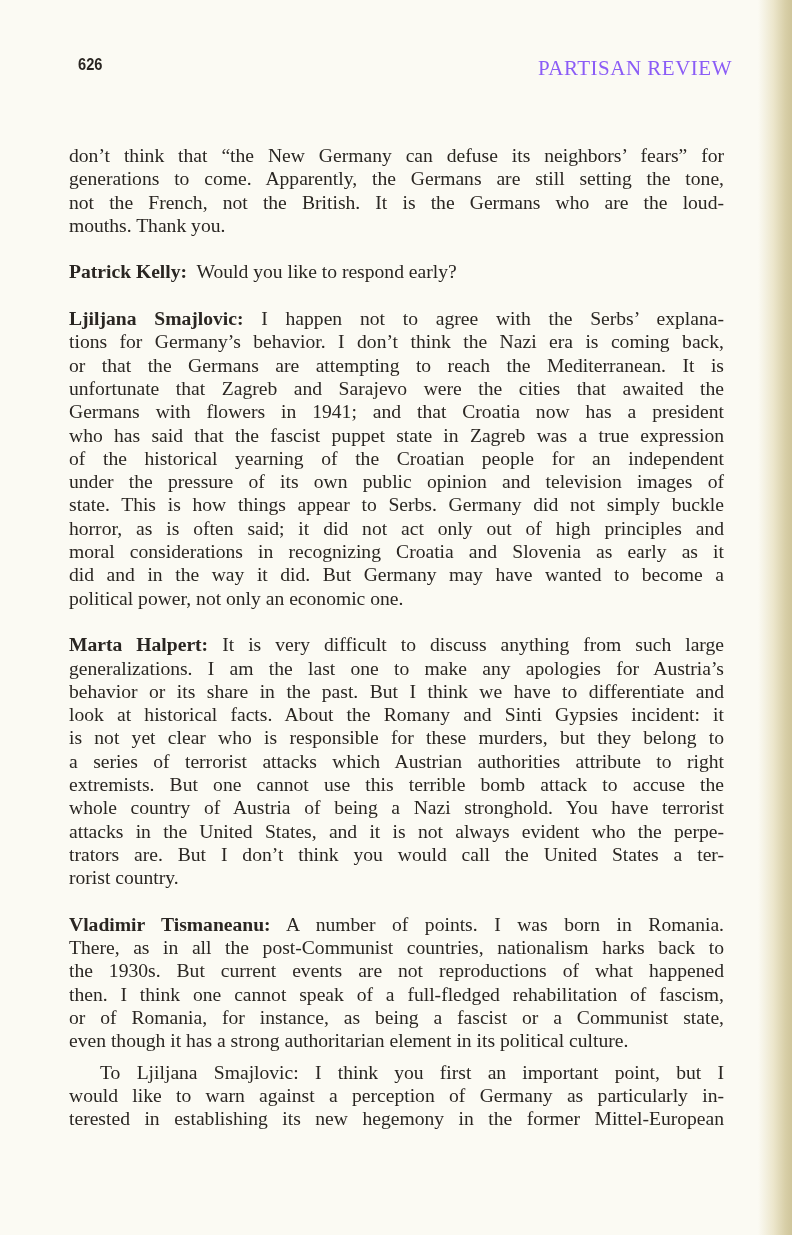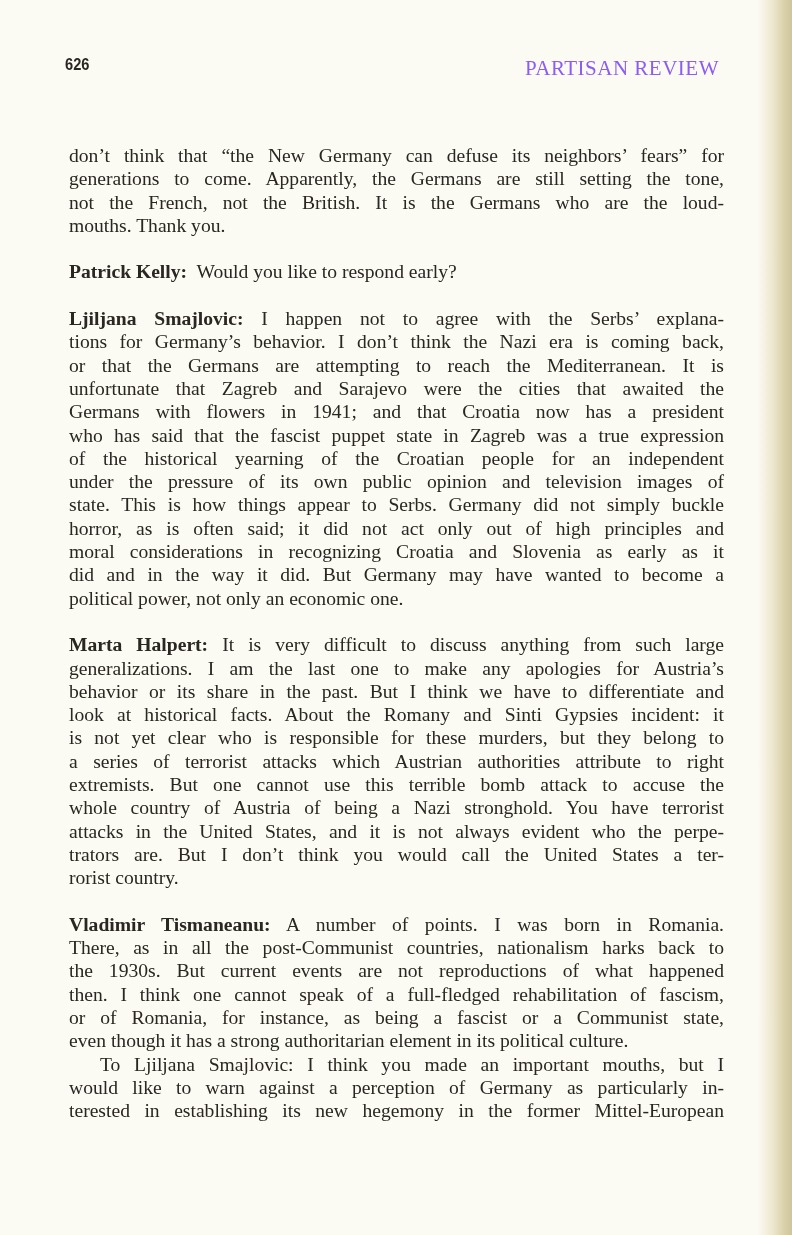--- a/index.html
+++ b/index.html
@@ -13,21 +13,21 @@
       color: #2a2622;
     }
     .binding-shadow {
       position: absolute;
       top: 0; right: 0;
       width: 34px; height: 1235px;
       background: linear-gradient(to right, rgba(251,250,243,0) 0%, #ece6cc 45%, #d8cfa8 80%, #cfc59b 100%);
     }
     .header {
       position: absolute;
-      top: 55px; left: 65px;
+      top: 55px; left: 78px;
       width: 654px;
       height: 24px;
     }
     .page-number {
       position: absolute;
       left: 0; top: 0;
       font-family: "Liberation Sans", "DejaVu Sans", sans-serif;
       font-weight: bold;
       font-size: 17px;
       letter-spacing: 0px;
@@ -47,21 +47,21 @@
       top: 144px;
       left: 69px;
       width: 655px;
       font-size: 19.6px;
       line-height: 23.3px;
       text-align: justify;
     }
     .para {
       margin: 0 0 23.3px 0;
     }
-    .para.cont { margin-bottom: 0; }
+    .para.cont { margin-bottom: 8px; }
     .para.indent { text-indent: 31px; margin-bottom: 0; }
     .speaker { font-weight: bold; }
     .line {
       display: block;
       text-align: justify;
       text-align-last: justify;
       white-space: nowrap;
     }
     .line.last { text-align-last: left; }
   </style>
@@ -121,18 +121,18 @@
   <p class="para cont">
     <span class="line"><span class="speaker">Vladimir Tismaneanu:</span> <span>A number of points. I was born in Romania.</span></span>
     <span class="line">There, as in all the post-Communist countries, nationalism harks back to</span>
     <span class="line">the 1930s. But current events are not reproductions of what happened</span>
     <span class="line">then. I think one cannot speak of a full-fledged rehabilitation of fascism,</span>
     <span class="line">or of Romania, for instance, as being a fascist or a Communist state,</span>
     <span class="line last">even though it has a strong authoritarian element in its political culture.</span>
   </p>
 
   <p class="para indent">
-    <span class="line">To Ljiljana Smajlovic: I think you made an important mouths, but I</span>
+    <span class="line">To Ljiljana Smajlovic: I think you first an important point, but I</span>
     <span class="line" style="text-indent:0">would like to warn against a perception of Germany as particularly in-</span>
     <span class="line" style="text-indent:0">terested in establishing its new hegemony in the former Mittel-European</span>
   </p>
 
 </div>
 
 </body></html>

